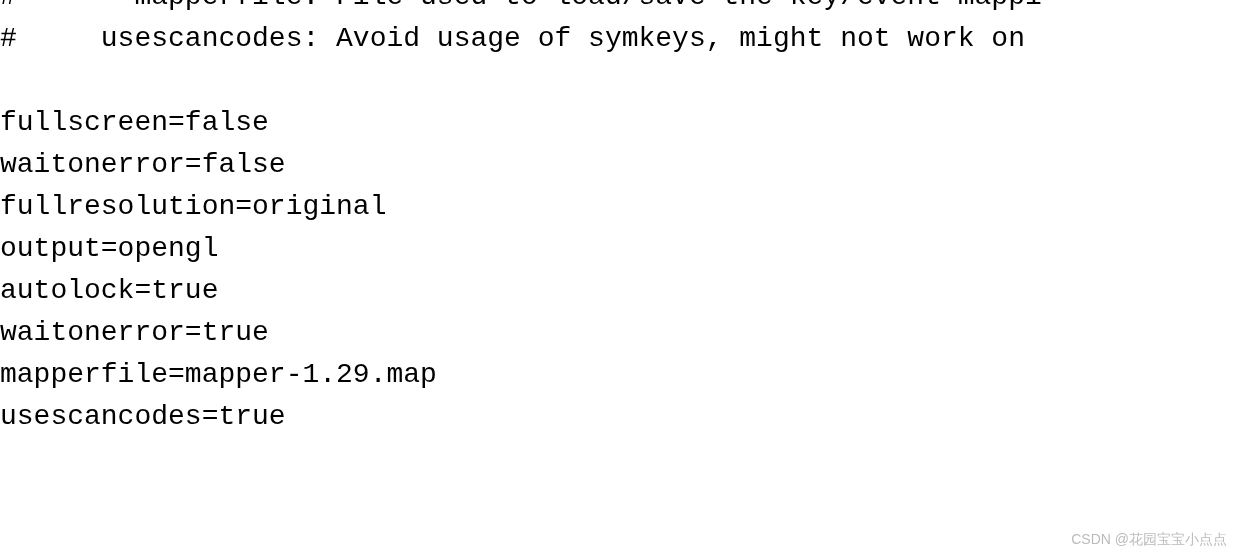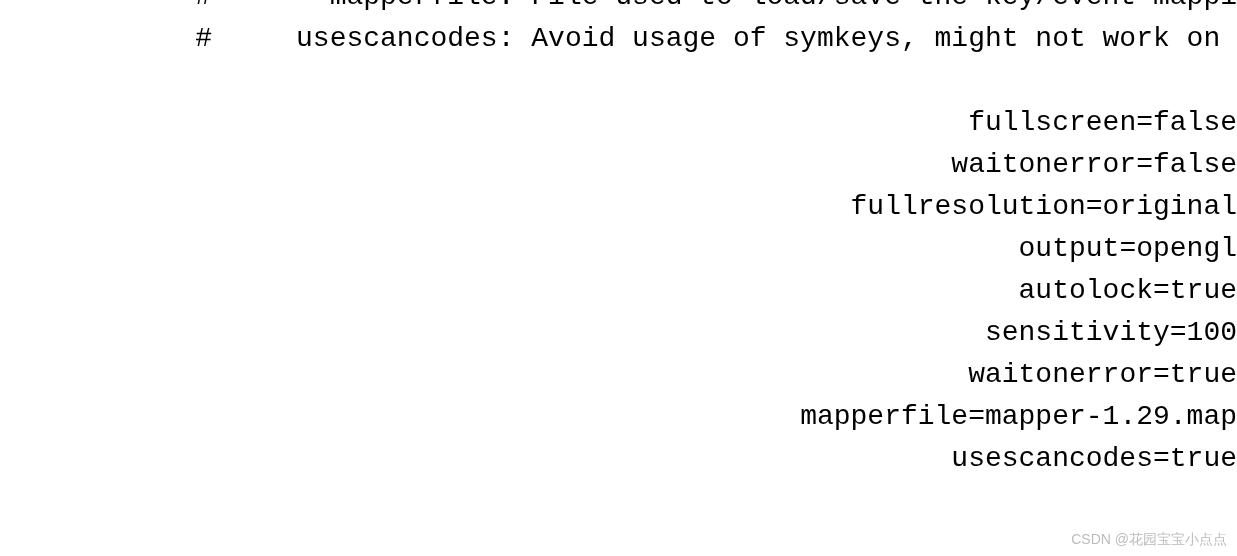--- a/index.html
+++ b/index.html
@@ -19,21 +19,20 @@
       overflow: hidden;
       white-space: nowrap;
     }
     .content {
       padding: 0;
       margin-top: -24px;
     }
     .line {
       white-space: pre;
       font-family: "SimSun", "宋体", "Courier New", monospace;
-      text-align: right;
     }
     .watermark {
       position: absolute;
       bottom: 6px;
       right: 10px;
       font-size: 14px;
       color: rgba(150, 150, 150, 0.65);
       font-family: "Microsoft YaHei", Arial, sans-serif;
     }
     .comment-block {
@@ -46,19 +45,18 @@
 <div class="content">
   <div class="comment-block">
     <div class="line">#       mapperfile: File used to load/save the key/event mappi</div>
     <div class="line">#     usescancodes: Avoid usage of symkeys, might not work on </div>
   </div>
   <div class="line">fullscreen=false</div>
   <div class="line">waitonerror=false</div>
   <div class="line">fullresolution=original</div>
   <div class="line">output=opengl</div>
   <div class="line">autolock=true</div>
-  <div class="line">sensitivity=100</div>
   <div class="line">waitonerror=true</div>
   <div class="line">mapperfile=mapper-1.29.map</div>
   <div class="line">usescancodes=true</div>
 </div>
 
 <div class="watermark">CSDN @花园宝宝小点点</div>
 
 </body></html>

